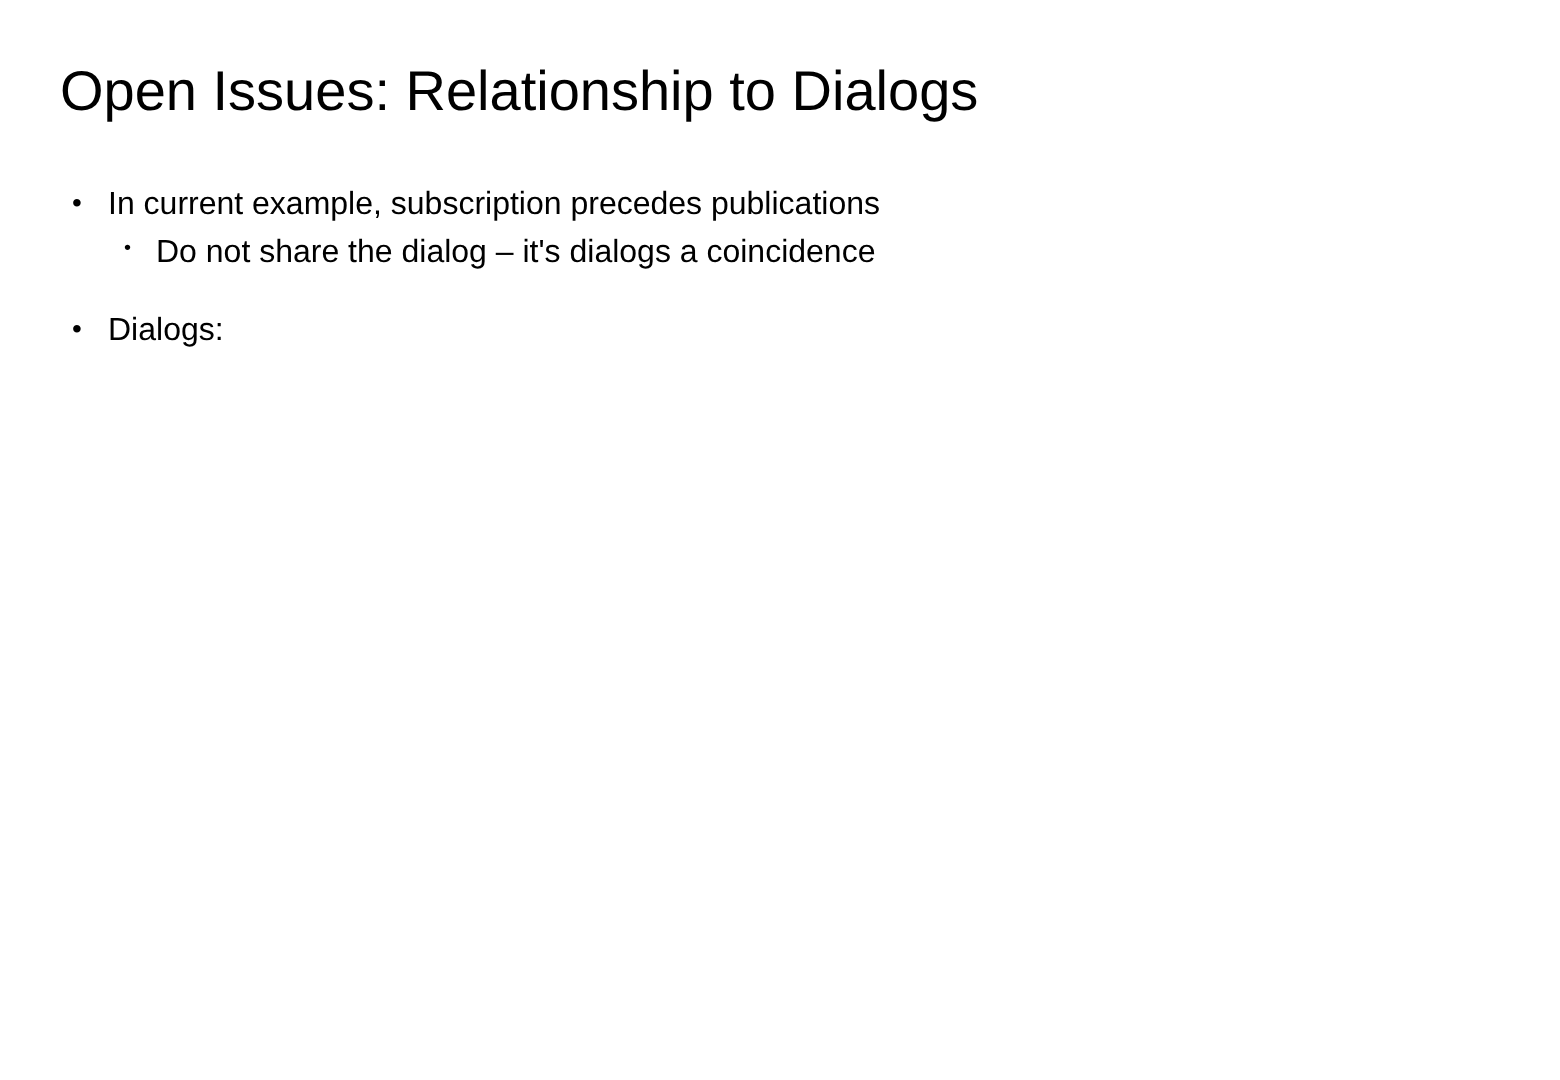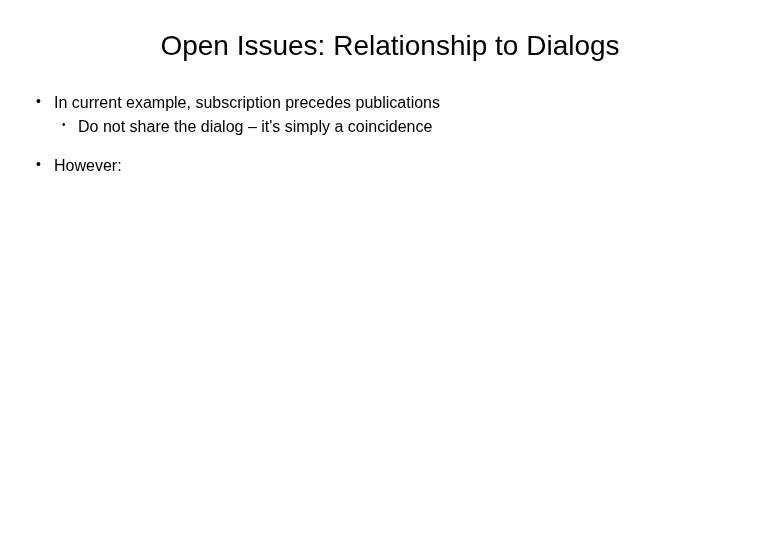--- a/index.html
+++ b/index.html
@@ -12,21 +12,21 @@
     color: #000000;
   }
   .slide {
     width: 780px;
     height: 540px;
     box-sizing: border-box;
     padding: 20px 30px 30px 30px;
   }
   .title {
     font-size: 28px;
-    text-align: center;
+    text-align: left;
     margin: 10px 0 30px 0;
     font-weight: normal;
   }
   ul.level1 {
     list-style: none;
     padding: 0;
     margin: 0;
   }
   ul.level1 > li {
     position: relative;
@@ -67,21 +67,21 @@
 <body>
 
 <div class="slide">
   <h1 class="title">Open Issues: Relationship to Dialogs</h1>
 
   <ul class="level1">
     <li>
       <span>In current example, subscription precedes publications</span>
       <ul class="level2">
         <li>
-          <span>Do not share the dialog – it's simply a coincidence</span>
+          <span>Do not share the dialog – it's dialogs a coincidence</span>
         </li>
       </ul>
     </li>
     <li>
-      <span>However:</span>
+      <span>Dialogs:</span>
     </li>
   </ul>
 </div>
 
 </body></html>

